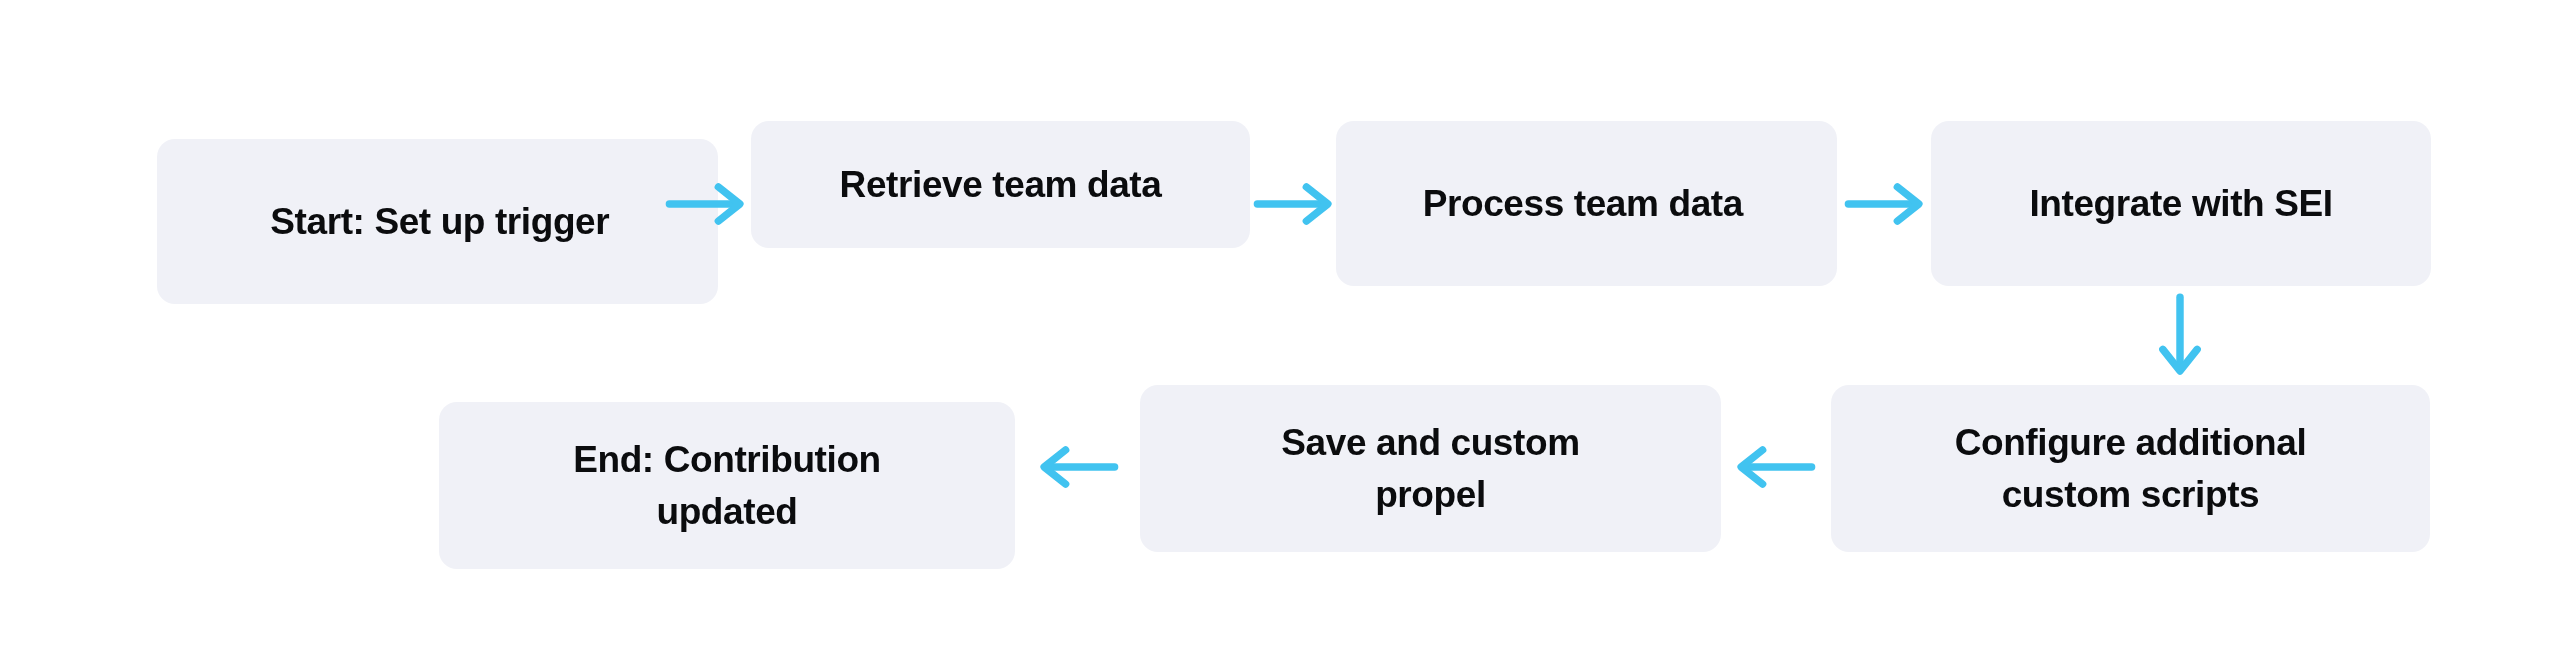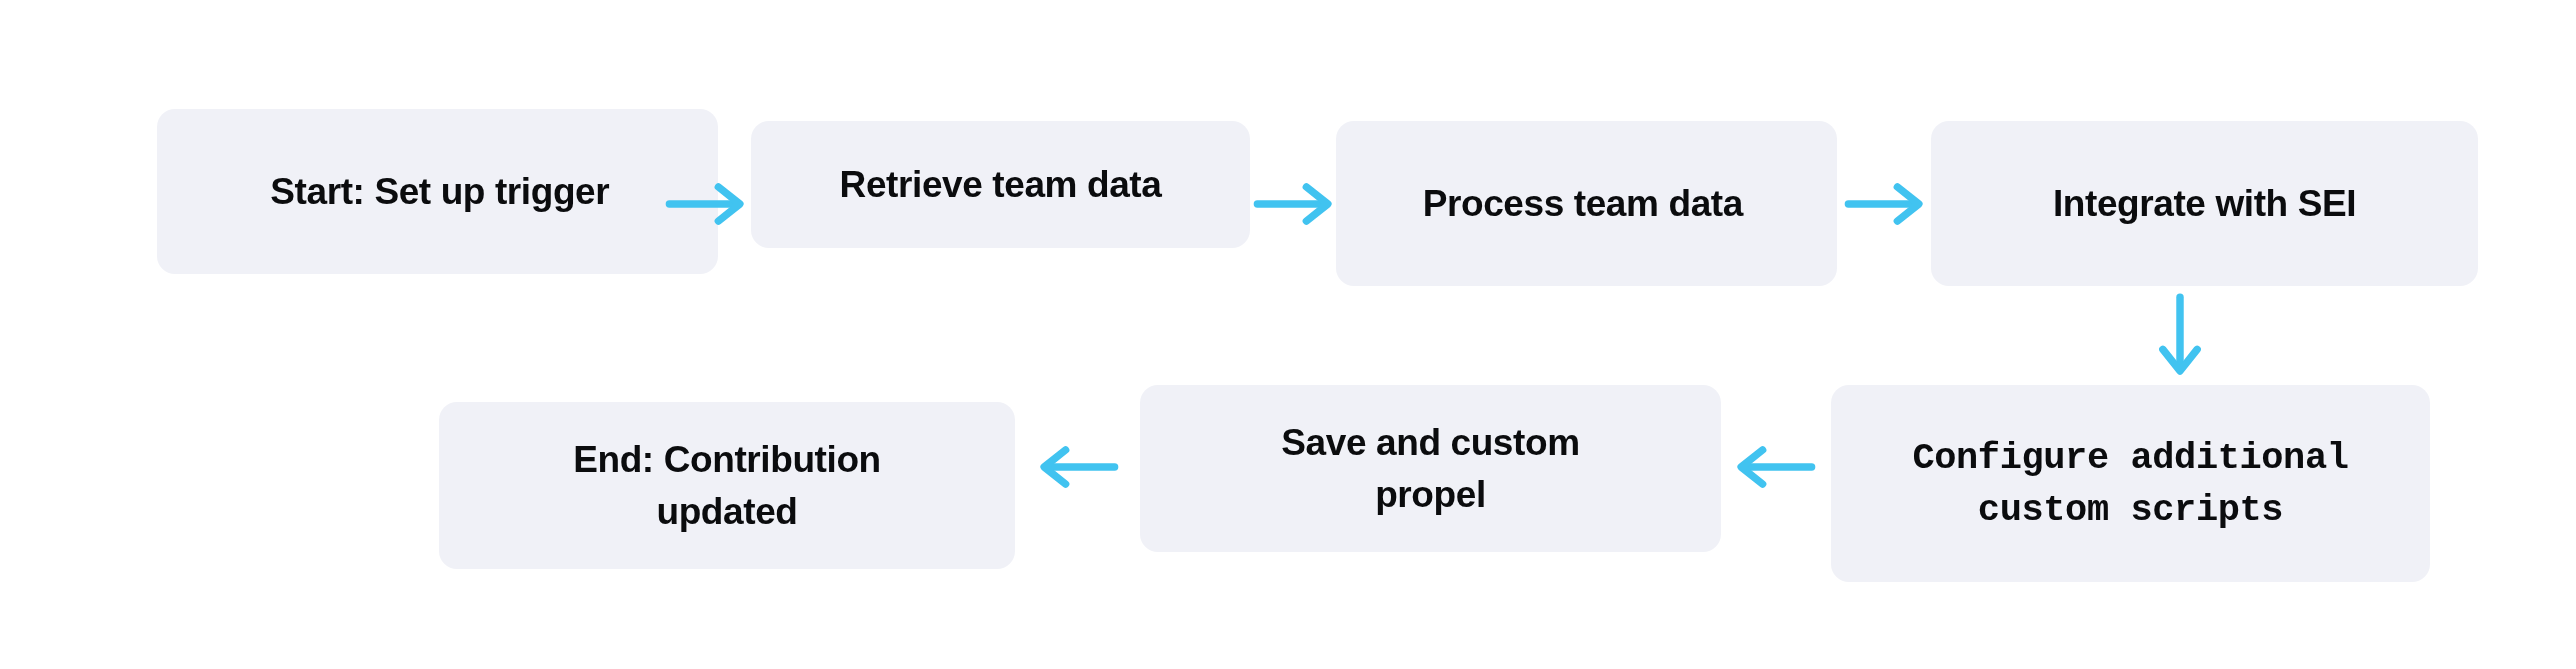--- a/index.html
+++ b/index.html
@@ -49,35 +49,35 @@
     stroke-linecap: round;
     stroke-linejoin: round;
     fill: none;
   }
 </style>
 </head>
 <body>
 
 <div class="canvas">
 
-  <div class="flow-node" style="left:157px;  top:109px; width:561px; height:165px;padding-left:27px;">Start: Set up trigger</div>
+  <div class="flow-node" style="left:157px;  top:139px; width:561px; height:165px;padding-left:27px;">Start: Set up trigger</div>
 
   <div class="flow-node" style="left:751px; top:121px; width:499px; height:127px;">Retrieve team data</div>
 
   <div class="flow-node" style="left:1336px; top:121px; width:501px; height:165px;padding-left:15px;">Process team data</div>
 
-  <div class="flow-node" style="left:1931px; top:121px; width:547px; height:165px;">Integrate with SEI</div>
+  <div class="flow-node" style="left:1931px; top:121px; width:500px; height:165px;">Integrate with SEI</div>
 
   <div class="flow-node" style="left:439px;  top:385px; width:576px; height:167px;margin-top:17px;">End: Contribution
 updated</div>
 
   <div class="flow-node" style="left:1140px; top:385px; width:581px; height:167px;">Save and custom
 propel</div>
 
-  <div class="flow-node" style="left:1831px; top:385px; width:599px; height:197px;font-family:Liberation Mono, monospace;">Configure additional
+  <div class="flow-node" style="left:1831px; top:385px; width:599px; height:167px;">Configure additional
 custom scripts</div>
 
   <div class="flow-arrow" style="left:664px; top:181px; width:82px; height:46px;">
     <svg viewBox="0 0 110 62" aria-hidden="true">
       <line x1="7" y1="31" x2="100" y2="31"></line>
       <path d="M73 8 L102 31 L73 54"></path>
     </svg>
   </div>
 
   <div class="flow-arrow" style="left:1252px; top:181px; width:82px; height:46px;">

